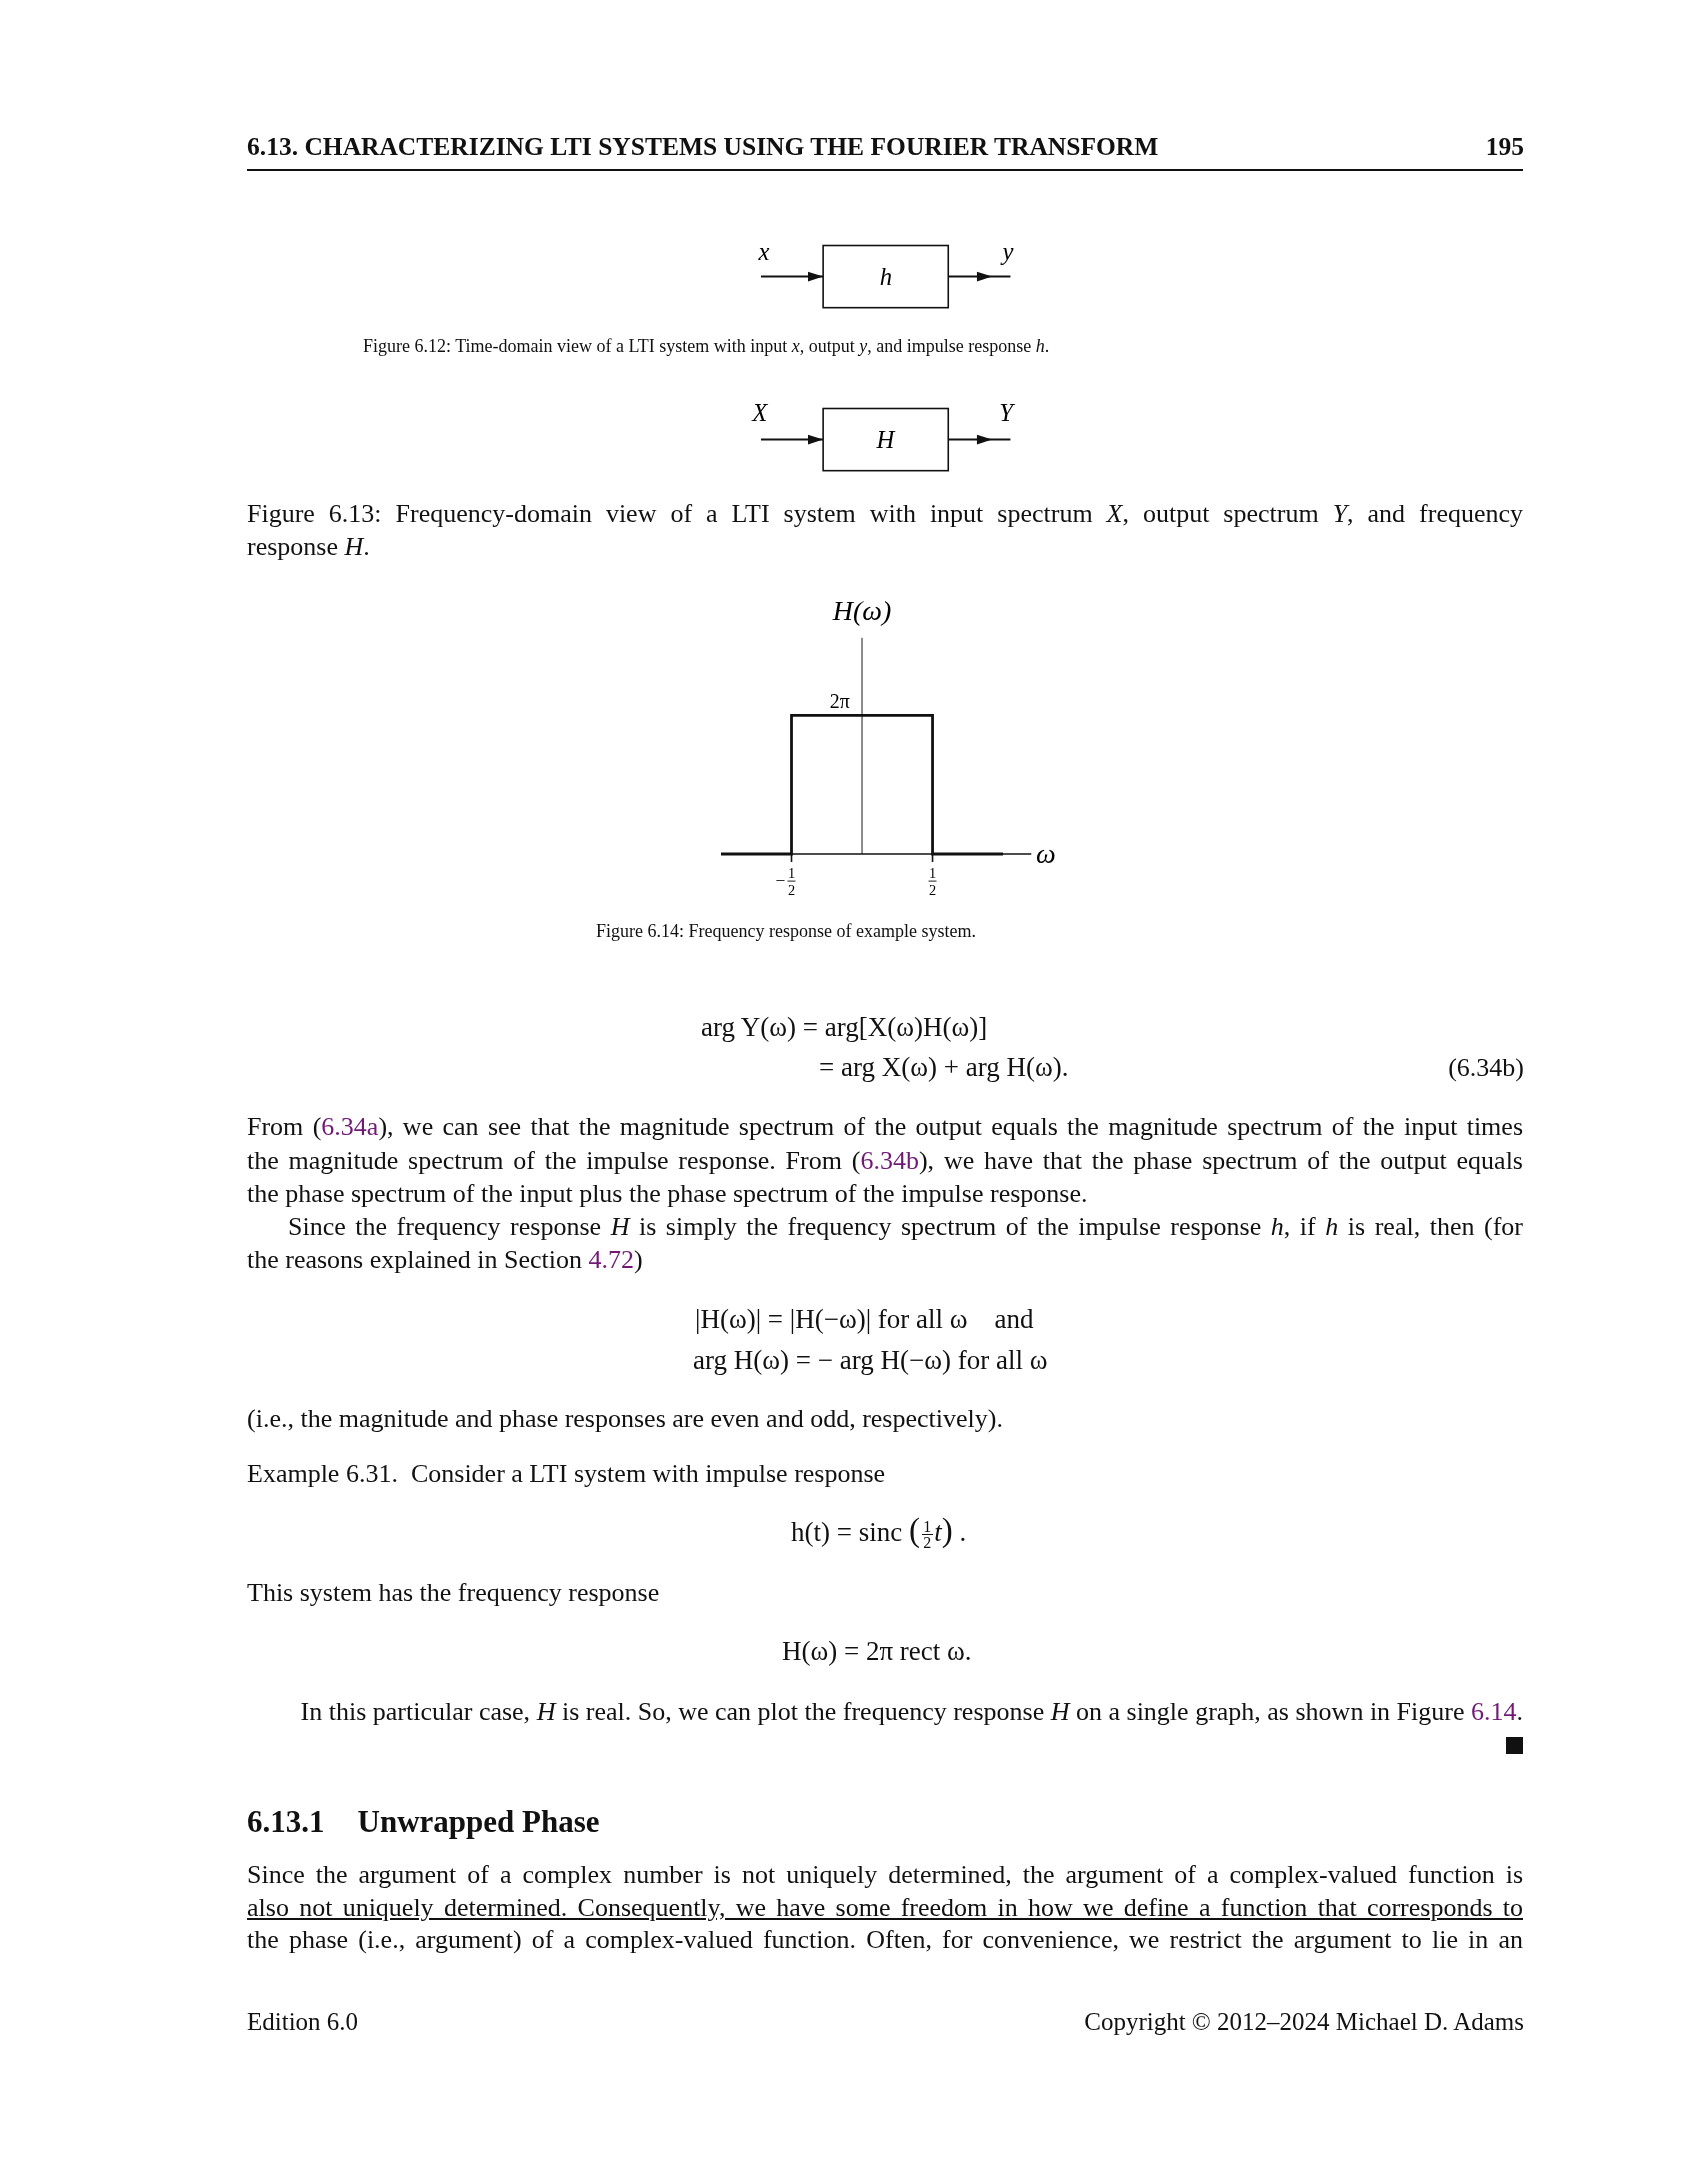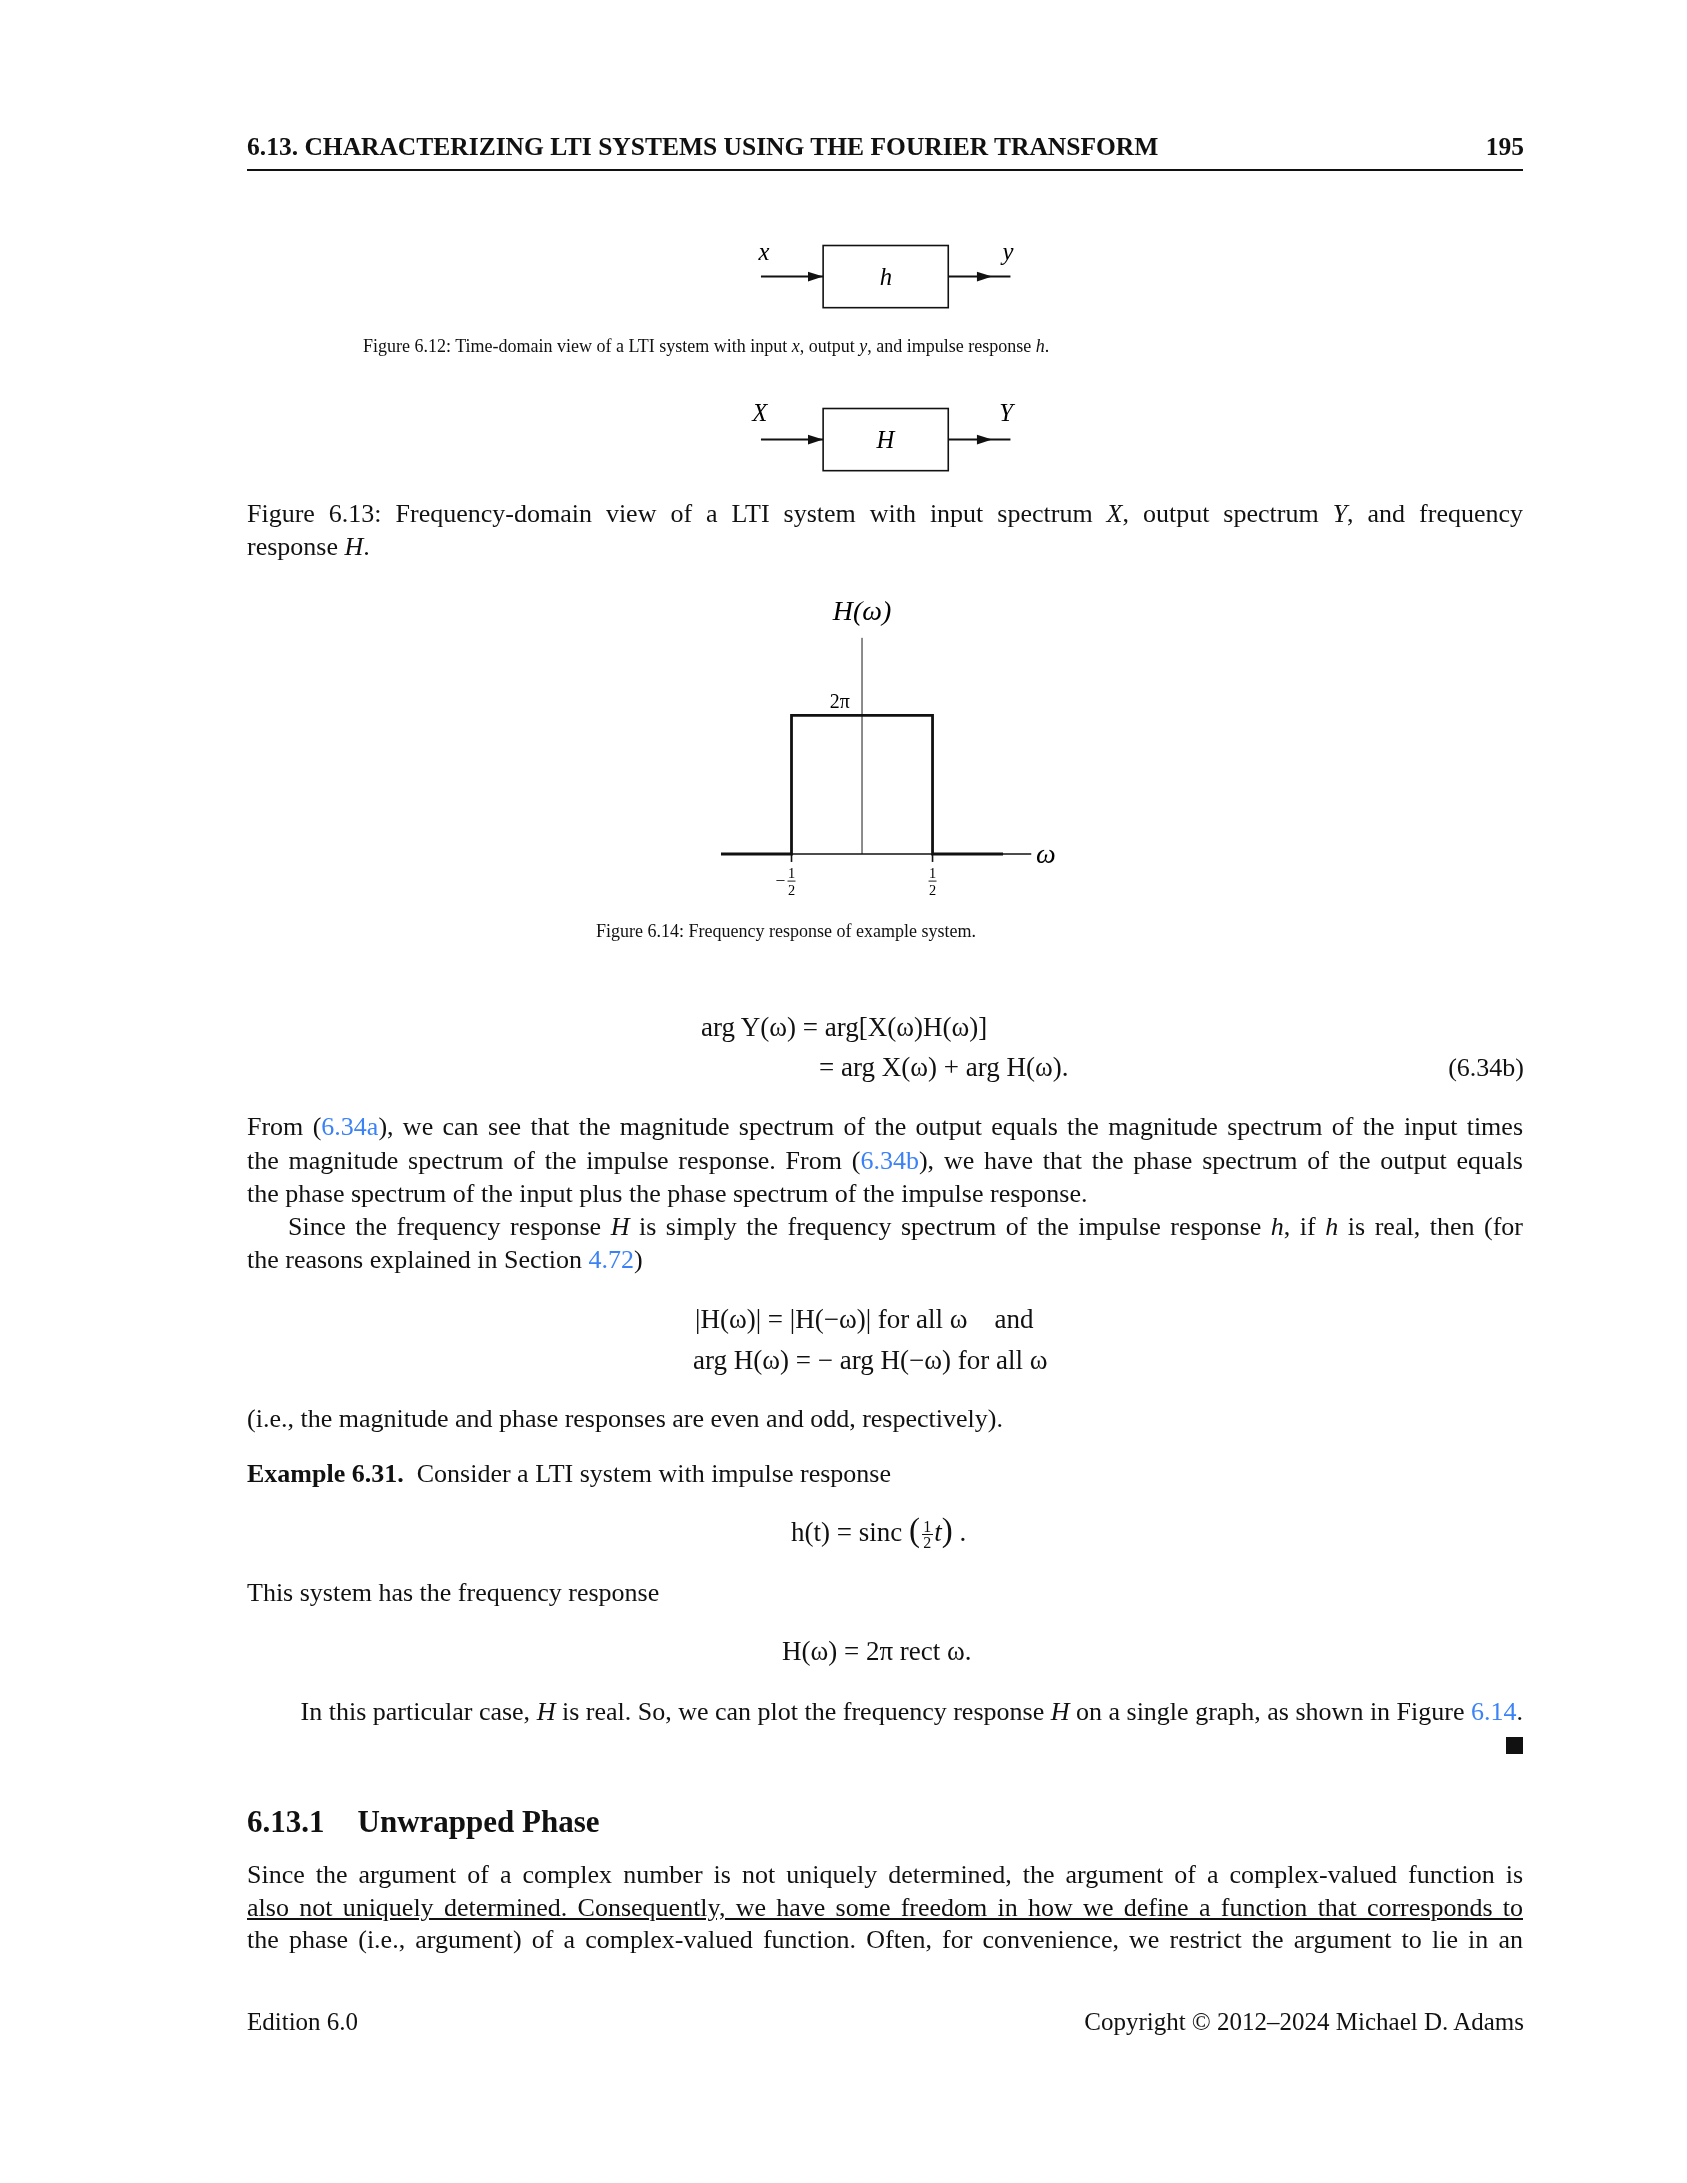--- a/index.html
+++ b/index.html
@@ -1,21 +1,21 @@
 <!DOCTYPE html>
 <html style="font-size:12.7px"><head>
 <meta charset="utf-8">
 <style>
   html, body { margin:0; padding:0; background:#fff; }
   body { width:1688px; height:2183px; position:relative; overflow:hidden;
          font-family:"Liberation Serif","DejaVu Serif",serif; color:#111; font-size:26px; }
   .abs { position:absolute; white-space:nowrap; }
   .it { font-style:italic; }
-  .b { font-weight:bold;text-align:right; }
-  .red { color:#3b82f6; }
+  .b { font-weight:normal;text-align:right; }
+  .red { color:#701a75; }
   .header-title { left:247px; top:132px; font-size:25.5px; font-weight:bold; }
   .header-page { right:164px; top:132px; font-size:25.5px; font-weight:bold; }
   .rule { position:absolute; left:247px; width:1276px; top:169px; height:1.6px; background:#111; }
   .cap { font-size:18px; }
   .line { left:247px; width:1276px; font-size:26px; white-space:nowrap; }
   .just { text-align:justify; text-align-last:justify; white-space:normal; }
   .eq { font-size:27px; }
   .frac { display:inline-block; vertical-align:middle; text-align:center; font-size:16px; line-height:15px; margin:0 1.6px; }
   .frac span { display:block; }
   .frac .num { border-bottom:1.2px solid #111; padding:0 1.6px; }

